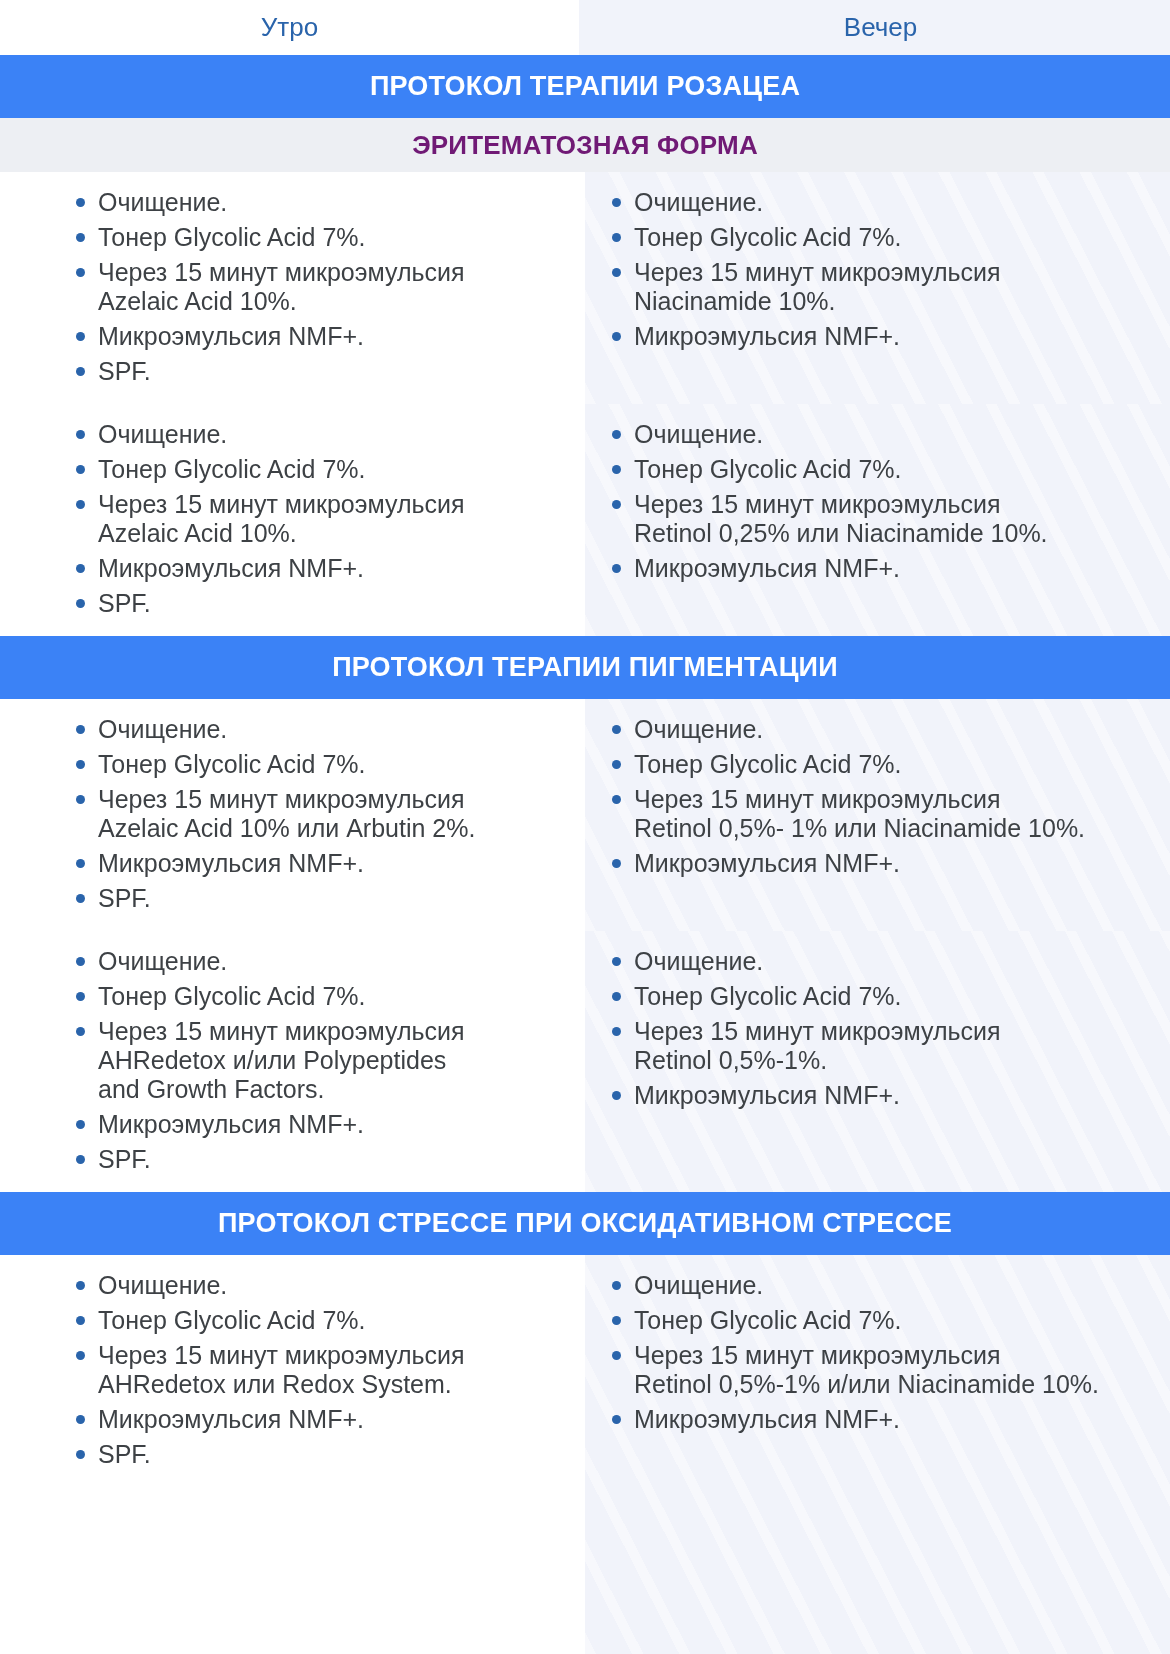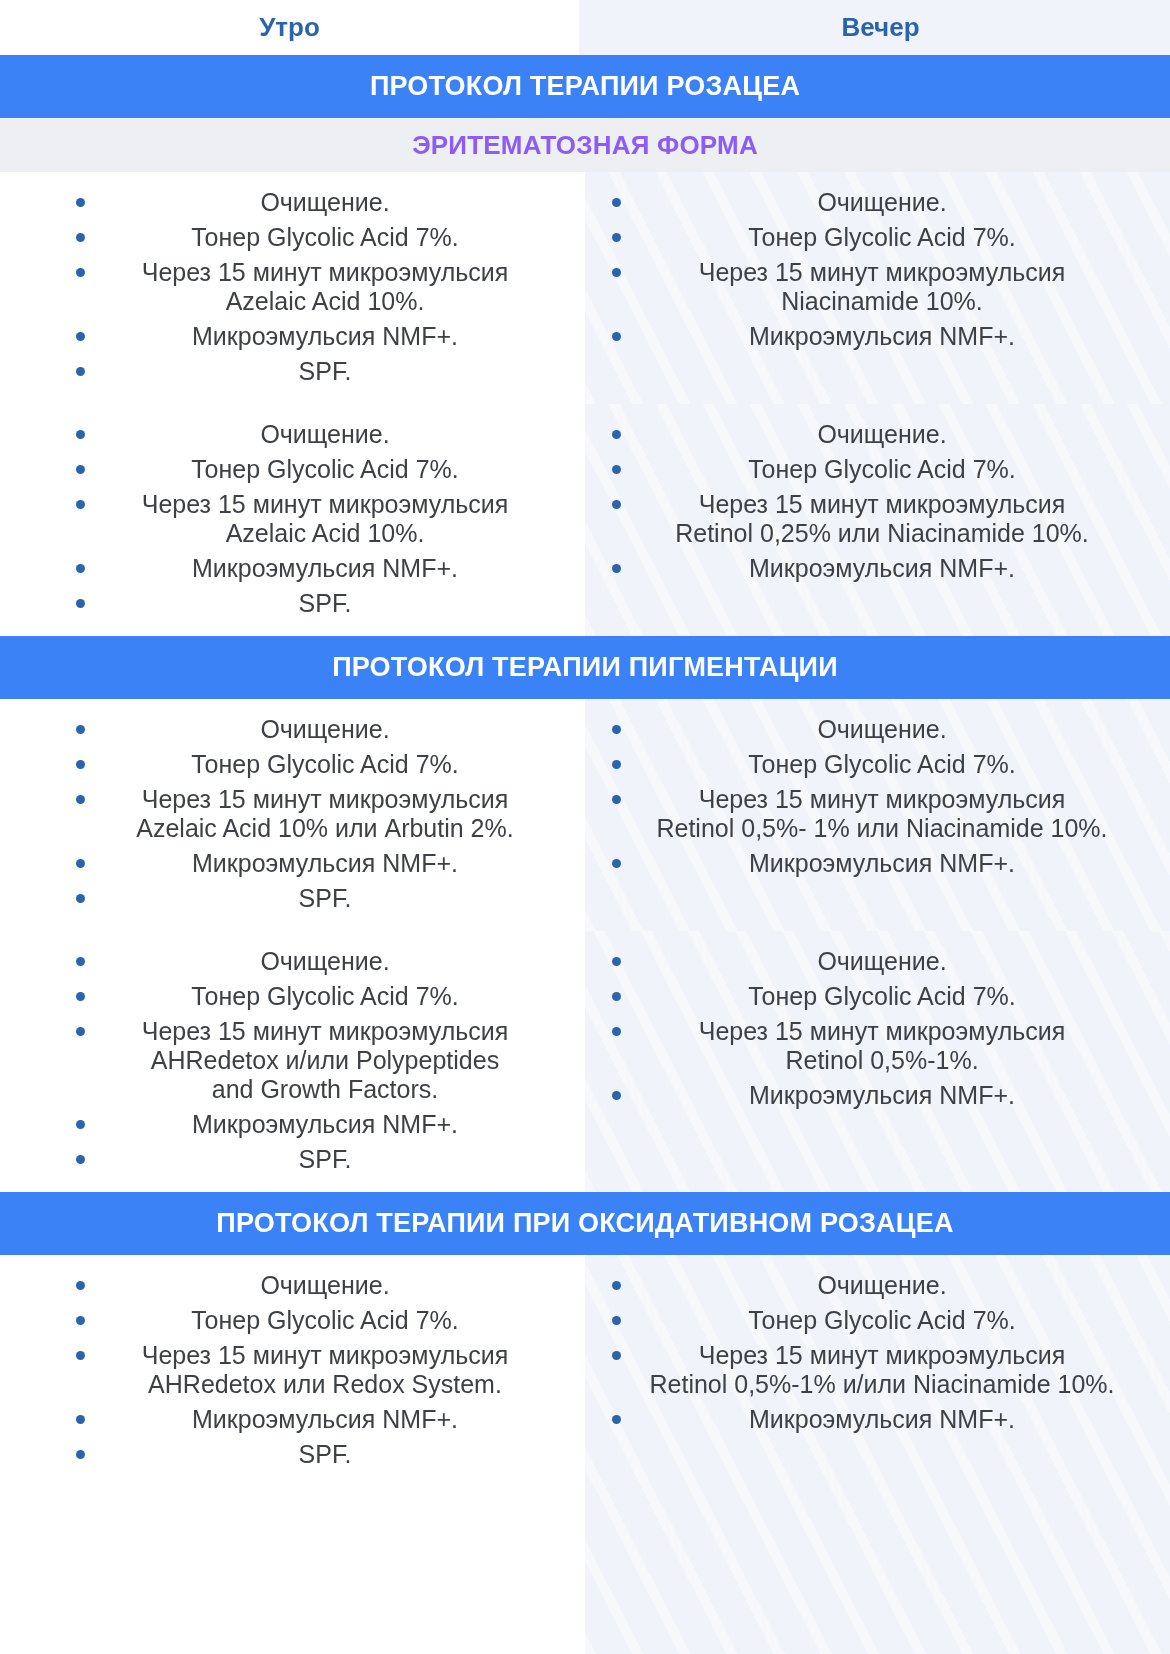--- a/index.html
+++ b/index.html
@@ -19,21 +19,21 @@
     display: flex;
     height: 55px;
     flex: 0 0 auto;
   }
   .col-header {
     width: 50%;
     display: flex;
     align-items: center;
     justify-content: center;
     font-size: 26px;
-    font-weight: bold;
+    font-weight: normal;
     color: #2a64ab;
   }
   .col-header.morning { background: #ffffff; }
   .col-header.evening { background: #f1f3fa; padding-left: 12px; }
   
   .band {
     flex: 0 0 auto;
     display: flex;
     align-items: center;
     justify-content: center;
@@ -43,28 +43,27 @@
   }
   .band.dark {
     height: 63px;
     background: #3b82f6;
     color: #ffffff;
     font-size: 27px;
   }
   .band.light {
     height: 54px;
     background: #edeff3;
-    color: #8b5cf6;
+    color: #701a75;
     font-size: 26px;
   }
   
   .row {
     display: flex;
     flex: 0 0 auto;
-    text-align: center;
   }
   .row.grow { flex: 1 0 auto; }
   .cell {
     width: 50%;
     box-sizing: border-box;
     padding: 16px 20px 12px 0;
   }
   .cell.morning { background: #ffffff; }
   .cell.evening {
     background: #f1f3fa;
@@ -195,21 +194,21 @@
       <ul class="steps">
           <li>Очищение.</li>
           <li>Тонер Glycolic Acid 7%.</li>
           <li>Через 15 минут микроэмульсия
 Retinol 0,5%-1%.</li>
           <li>Микроэмульсия NMF+.</li>
         </ul>
     </div>
   </div>
 
-  <div class="band dark">ПРОТОКОЛ ТЕРАПИИ ПРИ ОКСИДАТИВНОМ РОЗАЦЕА</div>
+  <div class="band dark">ПРОТОКОЛ СТРЕССЕ ПРИ ОКСИДАТИВНОМ СТРЕССЕ</div>
   <div class="row grow" style="min-height:374px">
     <div class="cell morning">
       <ul class="steps">
           <li>Очищение.</li>
           <li>Тонер Glycolic Acid 7%.</li>
           <li>Через 15 минут микроэмульсия
 AHRedetox или Redox System.</li>
           <li>Микроэмульсия NMF+.</li>
           <li>SPF.</li>
         </ul>

